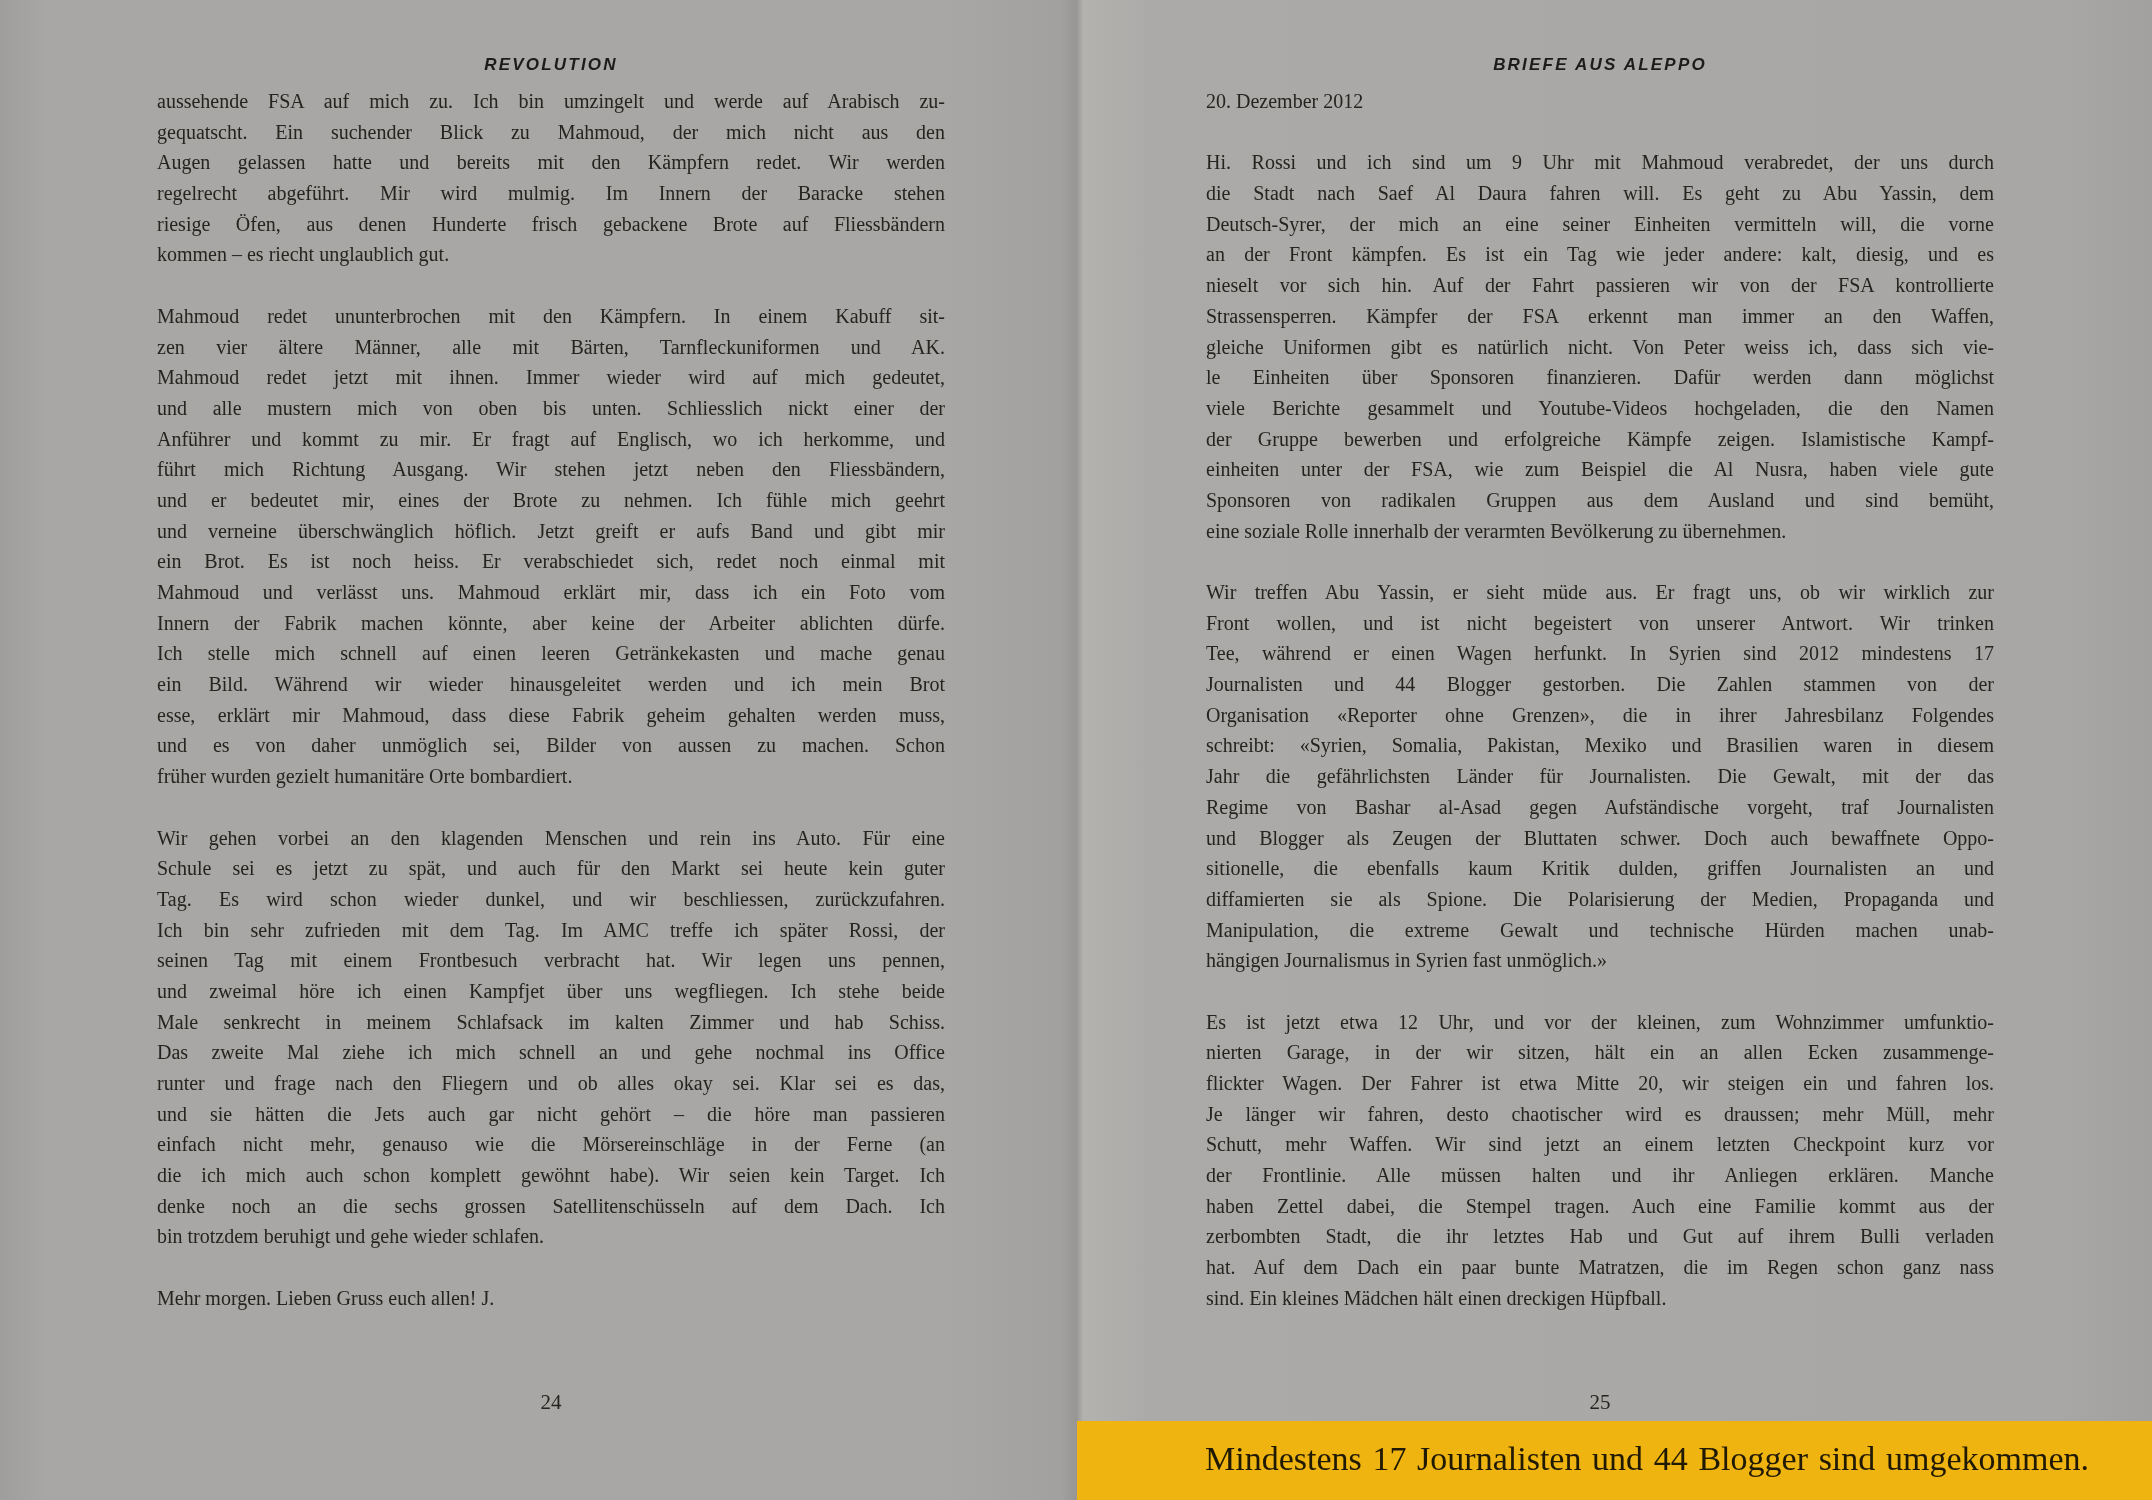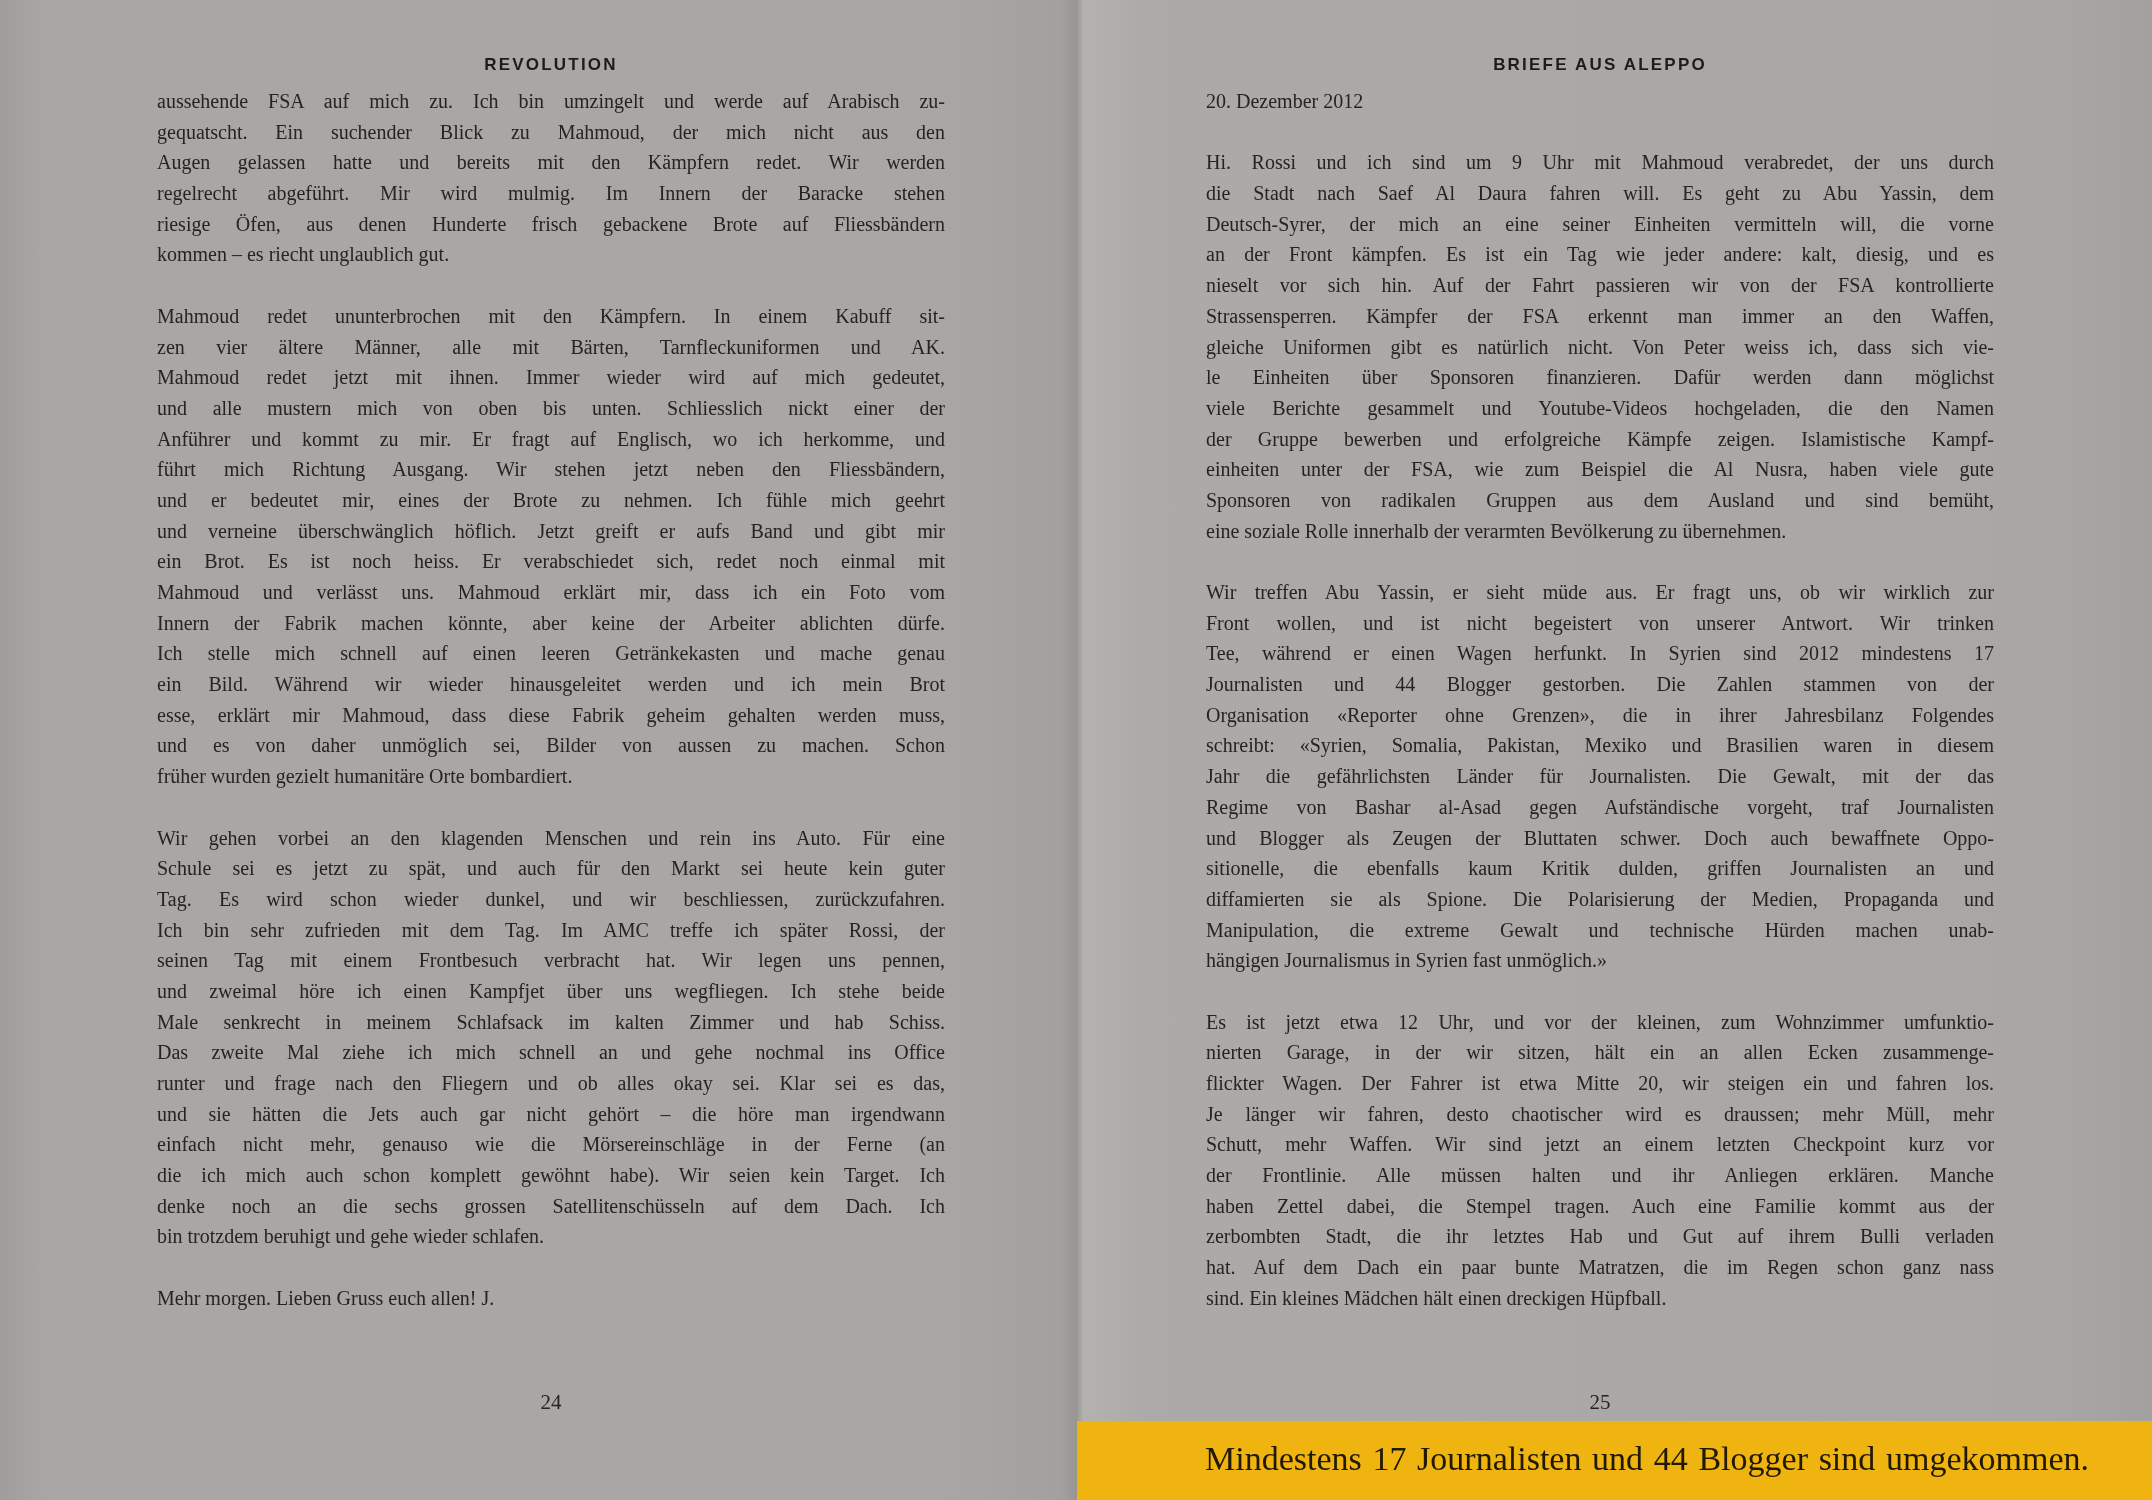--- a/index.html
+++ b/index.html
@@ -12,21 +12,21 @@
     background:linear-gradient(90deg,
       #9f9e9c 0%, #a8a7a5 2.2%,
       #a8a7a5 43.5%, #a2a19f 49.3%, #979694 50.02%,
       #b3b2af 50.35%, #abaaa8 53.5%,
       #a8a7a5 95.5%, #a2a19f 100%);
   }
   .runhead{
     position:absolute;top:53px;width:788px;height:24px;line-height:24px;
     text-align:center;
     font-family:"Liberation Sans","DejaVu Sans",sans-serif;
-    font-weight:700;font-size:17px;letter-spacing:2.2px;
+    font-style:italic;font-weight:700;font-size:17px;letter-spacing:2.2px;
     color:#1d1c1a;
   }
   .runhead.left{left:157px;}
   .runhead.right{left:1206px;}
   .col{
     position:absolute;top:86px;width:788px;
     font-size:20px;color:#26241f;
   }
   .col.left{left:157px;}
   .col.right{left:1206px;}
@@ -87,21 +87,21 @@
         <div class="pspace"></div>
         <div class="tline">Wir gehen vorbei an den klagenden Menschen und rein ins Auto. Für eine</div>
         <div class="tline">Schule sei es jetzt zu spät, und auch für den Markt sei heute kein guter</div>
         <div class="tline">Tag. Es wird schon wieder dunkel, und wir beschliessen, zurückzufahren.</div>
         <div class="tline">Ich bin sehr zufrieden mit dem Tag. Im AMC treffe ich später Rossi, der</div>
         <div class="tline">seinen Tag mit einem Frontbesuch verbracht hat. Wir legen uns pennen,</div>
         <div class="tline">und zweimal höre ich einen Kampfjet über uns wegfliegen. Ich stehe beide</div>
         <div class="tline">Male senkrecht in meinem Schlafsack im kalten Zimmer und hab Schiss.</div>
         <div class="tline">Das zweite Mal ziehe ich mich schnell an und gehe nochmal ins Office</div>
         <div class="tline">runter und frage nach den Fliegern und ob alles okay sei. Klar sei es das,</div>
-        <div class="tline">und sie hätten die Jets auch gar nicht gehört – die höre man irgendwann</div>
+        <div class="tline">und sie hätten die Jets auch gar nicht gehört – die höre man passieren</div>
         <div class="tline">einfach nicht mehr, genauso wie die Mörsereinschläge in der Ferne (an</div>
         <div class="tline">die ich mich auch schon komplett gewöhnt habe). Wir seien kein Target. Ich</div>
         <div class="tline">denke noch an die sechs grossen Satellitenschüsseln auf dem Dach. Ich</div>
         <div class="tline last">bin trotzdem beruhigt und gehe wieder schlafen.</div>
         <div class="pspace"></div>
         <div class="tline last">Mehr morgen. Lieben Gruss euch allen! J.</div>
       </div>
     <div class="pagenum left">24</div>
   </div>
 

